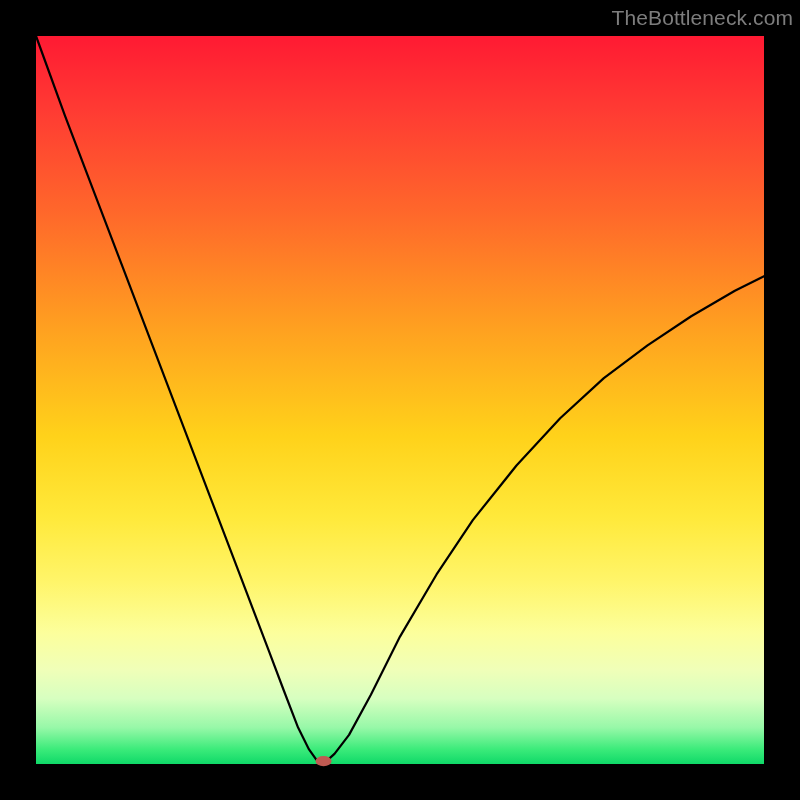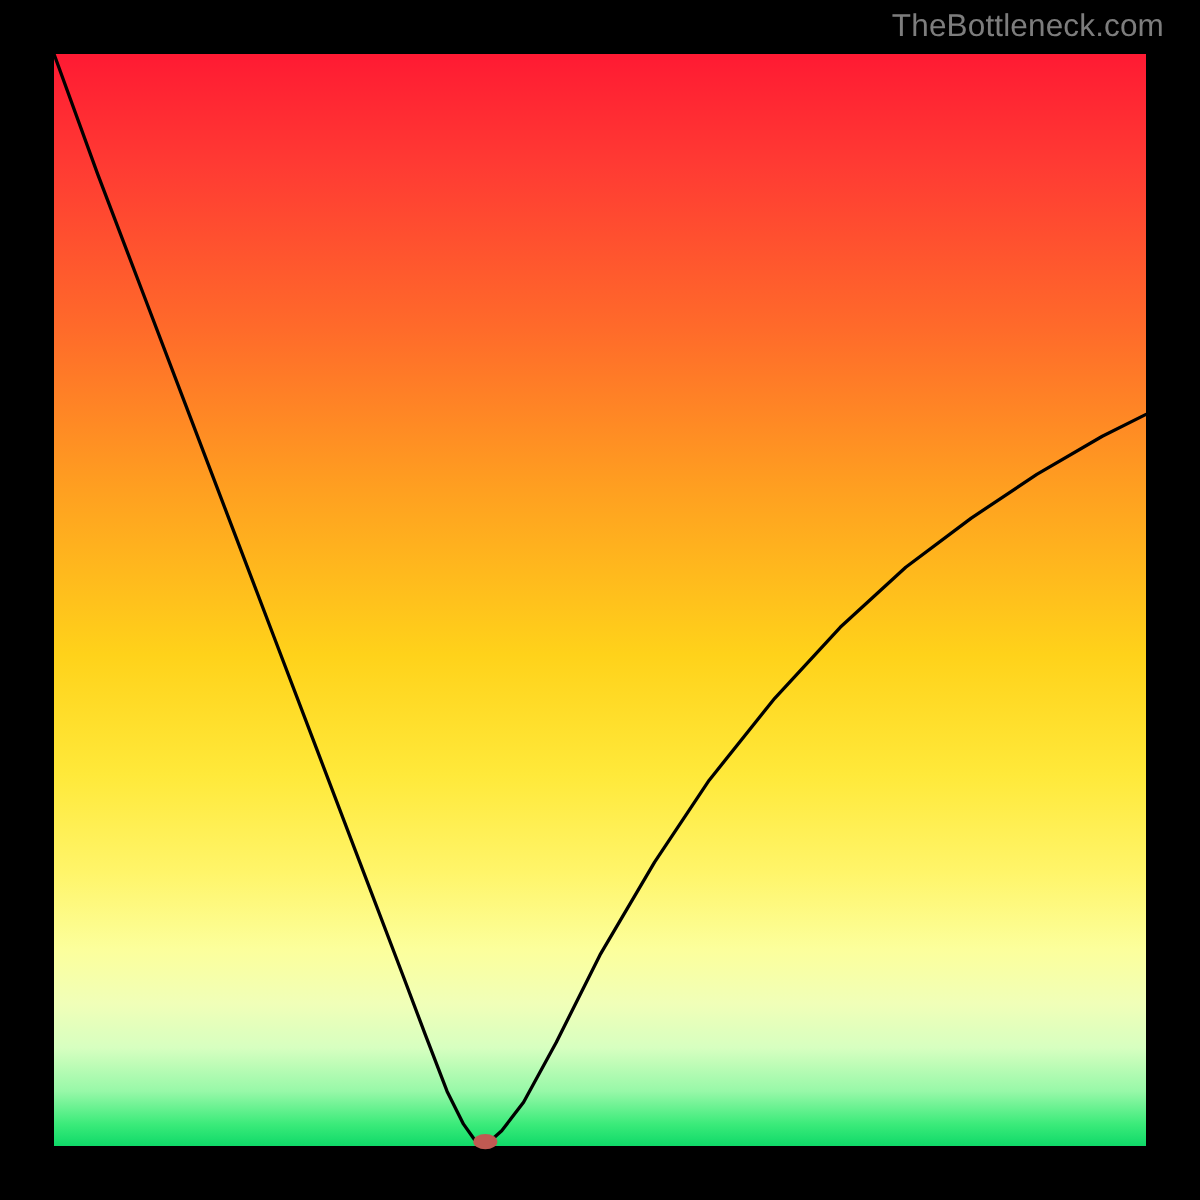--- a/index.html
+++ b/index.html
@@ -44,21 +44,21 @@
     position: absolute;
     left: 36px;
     top: 36px;
     width: 728px;
     height: 728px;
     overflow: visible;
   }
   .watermark {
     position: absolute;
     top: 6px;
-    right: 24px;
+    right: 7px;
     color: #7d7d7d;
     font-size: 21px;
     font-weight: 500;
     letter-spacing: 0.1px;
   }
   .marker {
     fill: #c05a52;
   }
   .curve {
     fill: none;

